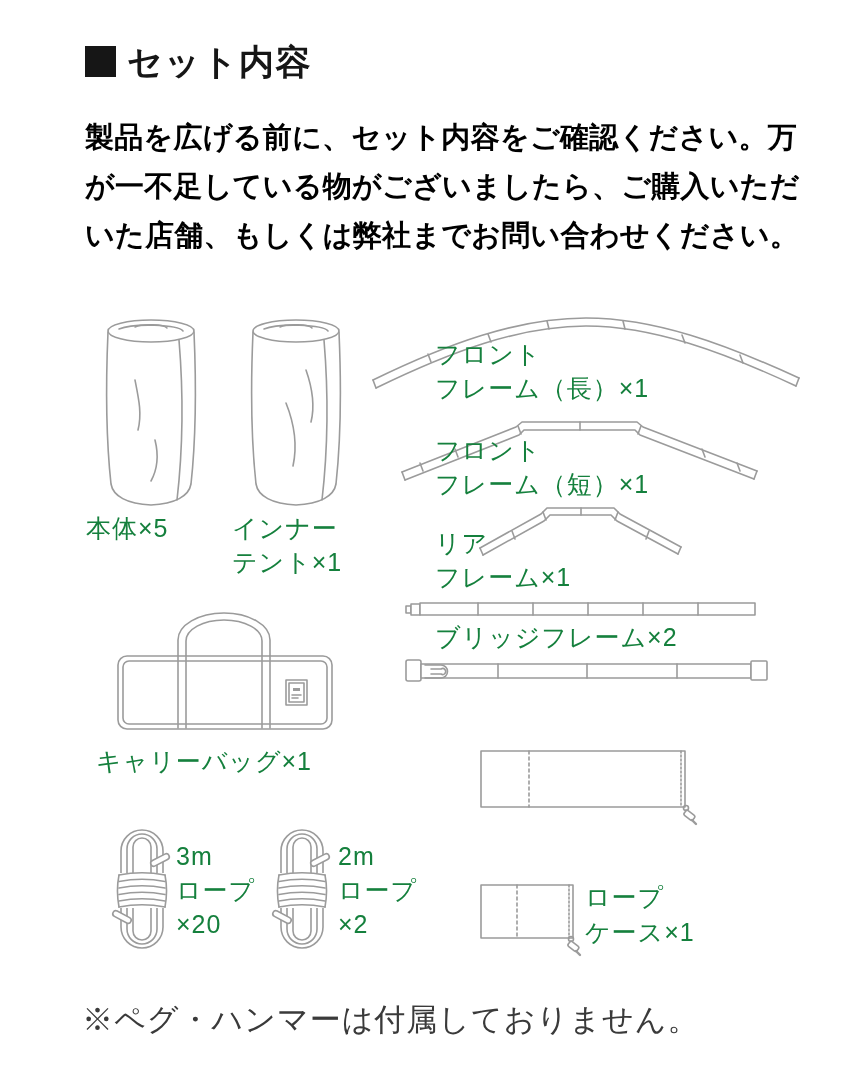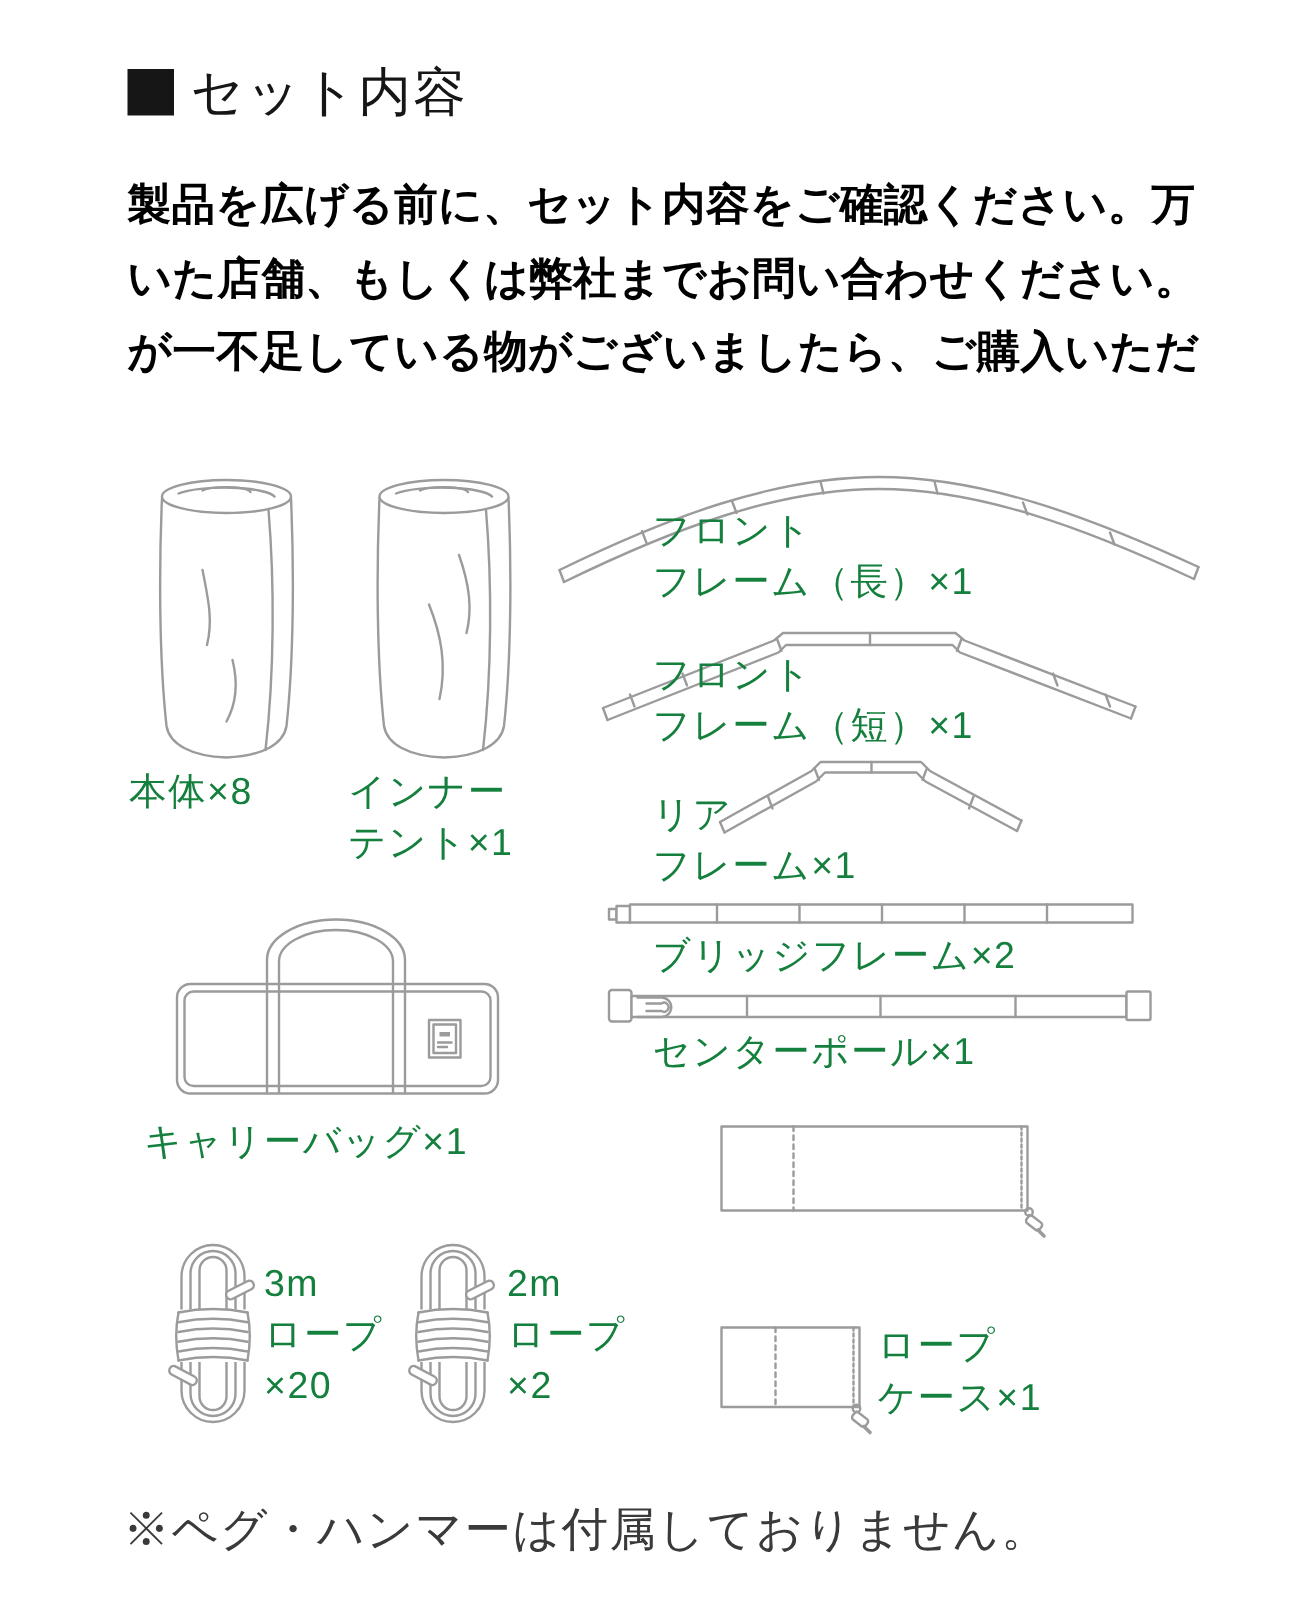--- a/index.html
+++ b/index.html
@@ -3,21 +3,21 @@
 <meta charset="utf-8">
 <style>
   html,body{margin:0;padding:0;background:#ffffff;}
   .page{
     position:relative;width:861px;height:1080px;background:#ffffff;
     font-family:"Liberation Sans",sans-serif;overflow:hidden;
   }
   
   .sec-header{position:absolute;left:85px;top:44px;display:flex;align-items:center;gap:11px;}
   .sq{width:31px;height:31px;background:#161616;flex:0 0 auto;}
-  .sec-title{font-size:35px;font-weight:400;color:#161616;letter-spacing:1.5px;line-height:1;}
+  .sec-title{font-size:35px;font-weight:700;color:#161616;letter-spacing:1.5px;line-height:1;}
   
   .intro{position:absolute;left:85px;top:113px;width:715px;
          font-size:29px;font-weight:700;color:#000000;line-height:49px;letter-spacing:0.3px;}
   .intro .ln{white-space:nowrap;}
   
   svg.illus{position:absolute;overflow:visible;}
   
   .label{position:absolute;font-size:25px;color:#15803d;line-height:34px;
          text-align:left;white-space:pre-line;letter-spacing:1px;}
   .lb-main {left:86px; top:511px;width:130px;}
@@ -40,34 +40,34 @@
 
 <div class="page">
 
   <div class="sec-header">
     <div class="sq"></div>
     <div class="sec-title">セット内容</div>
   </div>
 
   <div class="intro">
     <div class="ln">製品を広げる前に、セット内容をご確認ください。万</div>
+    <div class="ln">が一不足している物がございましたら、ご購入いただ</div>
     <div class="ln">いた店舗、もしくは弊社までお問い合わせください。</div>
-    <div class="ln">が一不足している物がございましたら、ご購入いただ</div>
   </div>
 
   <svg class="illus" style="left:105px;top:318px" width="92" height="190" viewBox="0 0 92 190" fill="none" stroke="#9b9b9b" stroke-width="1.6" stroke-linecap="round" stroke-linejoin="round">
     <path d="M 3,14 C 1,60 1,120 6,166 C 8,178 22,186 46,187 C 70,186 84,178 86,166 C 91,120 91,60 89,14 Z" fill="#fff"></path>
     <ellipse cx="46" cy="13" rx="43" ry="11" fill="#fff"></ellipse>
     <path d="M 14,11 A 34,7 0 0 1 78,13"></path>
     <path d="M 30,9 A 17,4 0 0 1 62,10"></path>
     <path d="M 74,22 C 78,70 78,130 72,182"></path>
     <path d="M 30,62 C 34,82 37,96 33,112"></path>
     <path d="M 50,122 C 54,138 52,152 46,163"></path>
   </svg>
-  <div class="label lb-main">本体×8</div>
+  <div class="label lb-main">本体×5</div>
 
   <svg class="illus" style="left:250px;top:318px" width="92" height="190" viewBox="0 0 92 190" fill="none" stroke="#9b9b9b" stroke-width="1.6" stroke-linecap="round" stroke-linejoin="round">
     <path d="M 3,14 C 1,60 1,120 6,166 C 8,178 22,186 46,187 C 70,186 84,178 86,166 C 91,120 91,60 89,14 Z" fill="#fff"></path>
     <ellipse cx="46" cy="13" rx="43" ry="11" fill="#fff"></ellipse>
     <path d="M 14,11 A 34,7 0 0 1 78,13"></path>
     <path d="M 30,9 A 17,4 0 0 1 62,10"></path>
     <path d="M 74,22 C 78,70 78,130 72,182"></path>
     <path d="M 36,85 C 44,105 48,125 43,148"></path>
     <path d="M 56,52 C 63,72 65,88 61,104"></path>
   </svg>
@@ -134,21 +134,20 @@
   <svg class="illus" style="left:405px;top:655px" width="364" height="30" viewBox="0 0 364 30" fill="none" stroke="#9b9b9b" stroke-width="1.6" stroke-linecap="round" stroke-linejoin="round">
     <rect x="1" y="5" width="15" height="21" rx="2" fill="#fff"></rect>
     <rect x="16" y="9" width="330" height="14" fill="#fff"></rect>
     <path d="M 20,10 H 36 A 6.5,6.5 0 1 1 36,23 H 20"></path>
     <path d="M 26,14 H 36 A 3,3 0 1 1 36,19 H 26"></path>
     <path d="M 93,9 L 93,23"></path>
       <path d="M 182,9 L 182,23"></path>
       <path d="M 272,9 L 272,23"></path>
     <rect x="346" y="6" width="16" height="19" rx="1" fill="#fff"></rect>
   </svg>
-  <div class="label lb-cp">センターポール×1</div>
 
   <svg class="illus" style="left:116px;top:610px" width="218" height="121" viewBox="0 0 218 121" fill="none" stroke="#9b9b9b" stroke-width="1.6" stroke-linecap="round" stroke-linejoin="round">
     <path d="M 62,46 L 62,30 A 46,27 0 0 1 154,30 L 154,46"></path>
     <path d="M 70,46 L 70,31 A 38,21 0 0 1 146,31 L 146,46"></path>
     <rect x="2" y="46" width="214" height="73" rx="9" fill="#fff"></rect>
     <rect x="7" y="51" width="204" height="63" rx="6"></rect>
     <path d="M 62,46 L 62,118"></path>
       <path d="M 70,46 L 70,118"></path>
     <path d="M 146,46 L 146,118"></path>
       <path d="M 154,46 L 154,118"></path>

